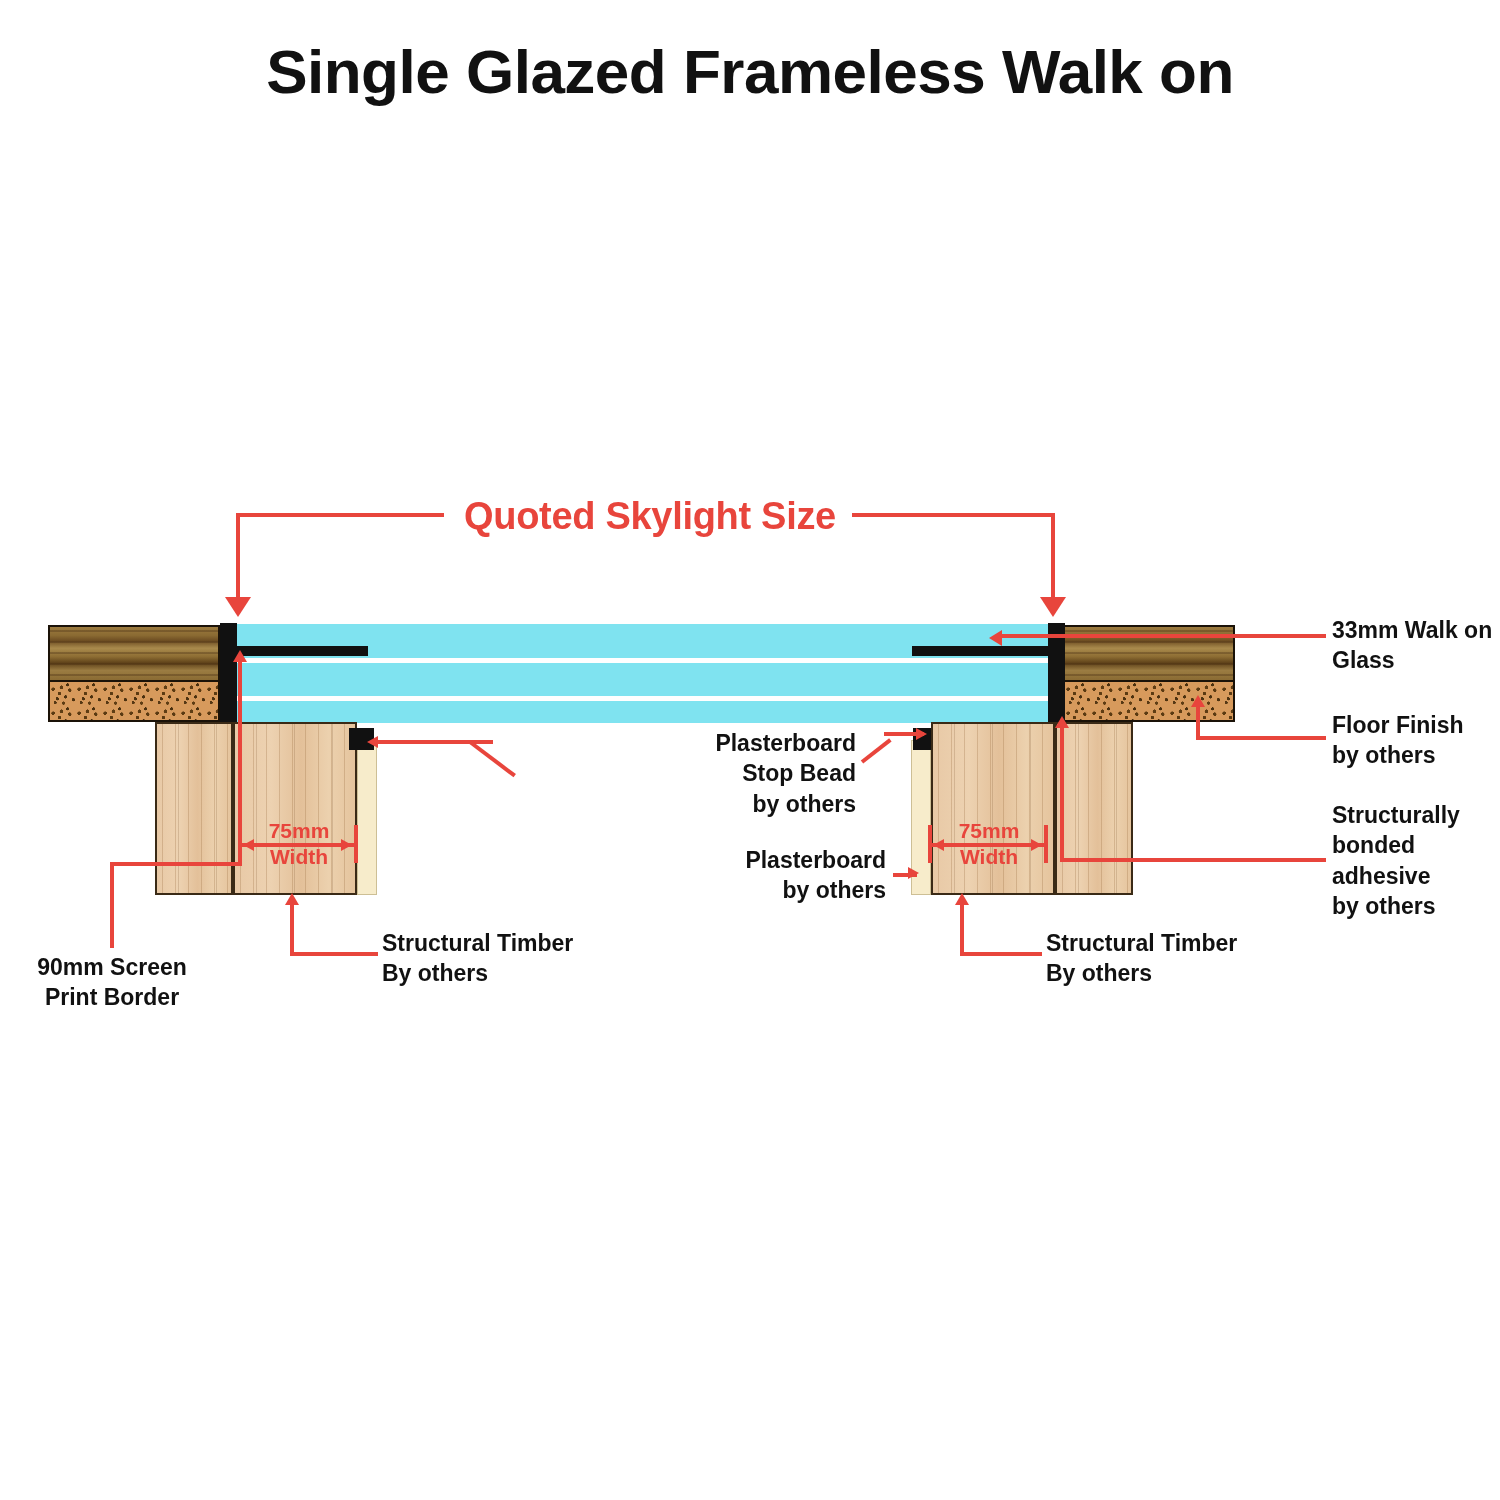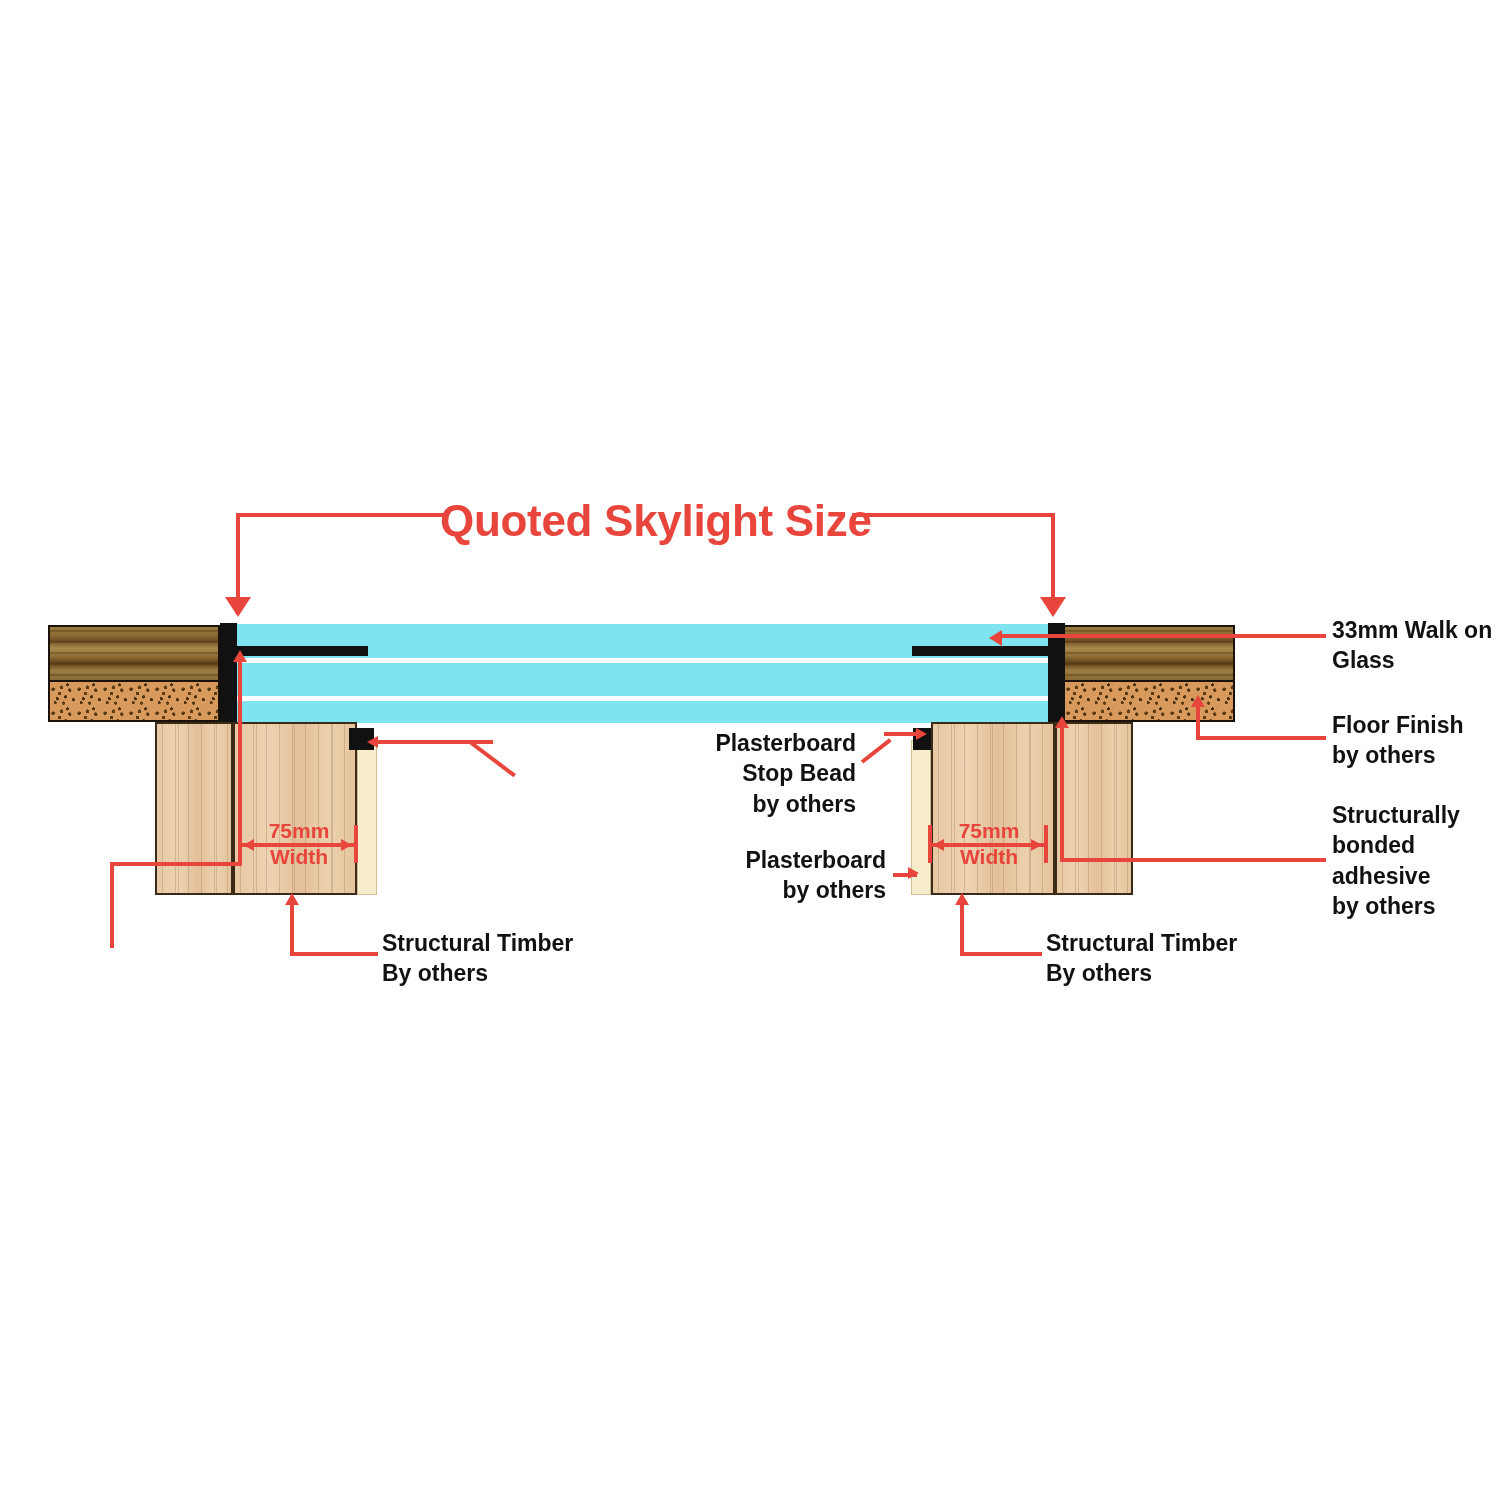--- a/index.html
+++ b/index.html
@@ -93,28 +93,29 @@
     line-height:1.32;white-space:pre-line;
   }
   .callout.c{text-align:center;}
   .callout.r{text-align:right;}
   .callout.l{text-align:left;}
 
   .redlabel{
     position:absolute;color:#E8453C;font-weight:bold;text-align:center;
     line-height:1.25;white-space:pre-line;
   }
-  .quoted{font-size:44px;letter-spacing:-0.3px;white-space:nowrap;}
+  .quoted{font-size:38px;letter-spacing:-0.3px;white-space:nowrap;}
   .dim{font-size:21px;}
 </style>
 </head>
 <body>
 
 <div id="stage">
 
+  <div class="title">Single Glazed Frameless Walk on</div>
 
   <div class="abs floorwood" style="left:48px;top:625px;width:172px;height:57px;"></div>
   <div class="abs screed" style="left:48px;top:682px;width:172px;height:40px;"></div>
 
   <div class="abs floorwood" style="left:1063px;top:625px;width:172px;height:57px;"></div>
   <div class="abs screed" style="left:1063px;top:682px;width:172px;height:40px;"></div>
 
   <div class="abs glass" style="left:232px;top:624px;width:824px;height:34px;"></div>
   <div class="abs interlayer" style="left:232px;top:658px;width:824px;height:5px;"></div>
   <div class="abs glass" style="left:232px;top:663px;width:824px;height:33px;"></div>
@@ -175,20 +176,22 @@
 by others</div>
   <div class="lead h" style="left:884px;top:732px;width:40px;"></div>
   <div class="lead" style="left:862px;top:760px;width:36px;height:4px;transform:rotate(-38deg);transform-origin:left center;"></div>
   <div class="arrow right-s" style="left:916px;top:728px;"></div>
 
   <div class="callout r" style="left:700px;top:845px;width:186px;">Plasterboard
 by others</div>
   <div class="lead h" style="left:893px;top:873px;width:24px;"></div>
   <div class="arrow right-s" style="left:908px;top:867px;"></div>
 
+  <div class="callout c" style="left:22px;top:952px;width:180px;">90mm Screen
+Print Border</div>
   <div class="lead v" style="left:110px;top:862px;height:86px;"></div>
   <div class="lead h" style="left:110px;top:862px;width:132px;"></div>
   <div class="lead v" style="left:238px;top:660px;height:205px;"></div>
   <div class="arrow up-s" style="left:233px;top:650px;"></div>
 
   <div class="callout l" style="left:382px;top:928px;width:210px;">Structural Timber
 By others</div>
   <div class="lead h" style="left:290px;top:952px;width:88px;"></div>
   <div class="lead v" style="left:290px;top:905px;height:49px;"></div>
   <div class="arrow up-s" style="left:285px;top:893px;"></div>

